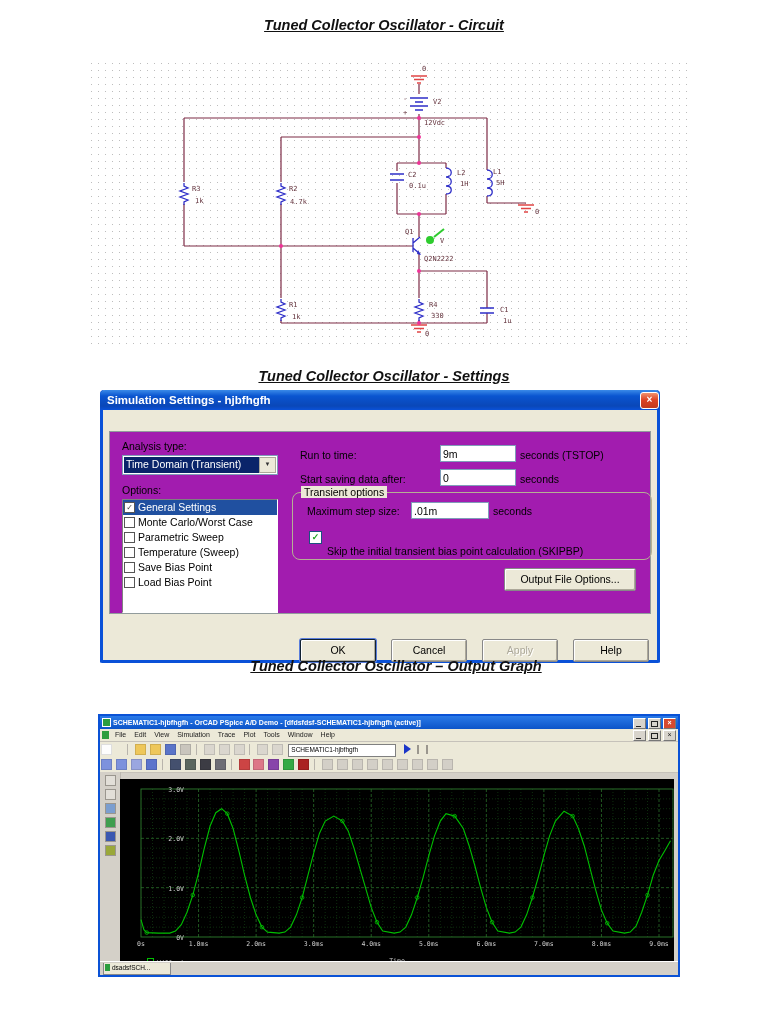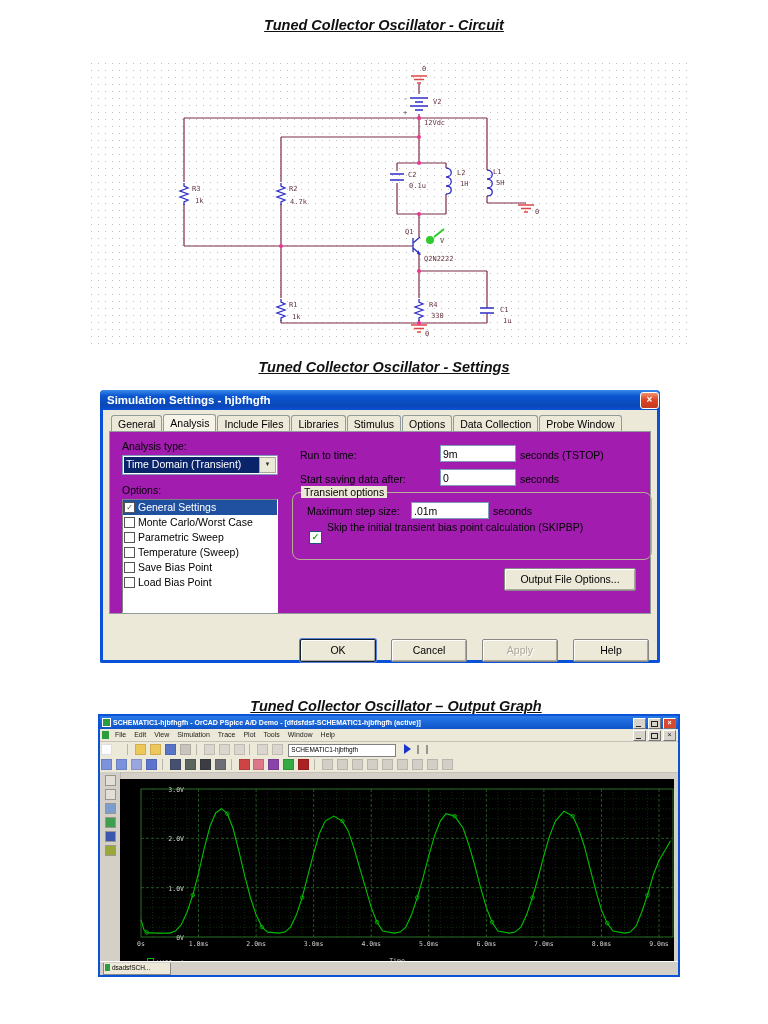--- a/index.html
+++ b/index.html
@@ -199,31 +199,28 @@
         <text class="ctext" x="412" y="252">C1</text>
         <text class="ctext" x="415" y="263">1u</text>
         <text class="ctext" x="317" y="174">Q1</text>
         <text class="ctext" x="336" y="201">Q2N2222</text>
         <text class="ctext" x="447" y="154">0</text>
         <text class="ctext" x="337" y="276">0</text>
       </g>
     </svg>
   </div>
 
-  <h1 class="doc-title" style="top:359px;text-decoration:underline;">Tuned Collector Oscillator - Settings</h1>
+  <h1 class="doc-title" style="top:368px;text-decoration:underline;">Tuned Collector Oscillator - Settings</h1>
 
   <div class="dlg">
     <div class="dlg-title">
       <span>Simulation Settings - hjbfhgfh</span>
       <div class="dlg-close">×</div>
     </div>
     <div class="dlg-body">
-      <div class="tabs">
-        <span class="tab">General</span><span class="tab active">Analysis</span><span class="tab">Include Files</span><span class="tab">Libraries</span><span class="tab">Stimulus</span><span class="tab">Options</span><span class="tab">Data Collection</span><span class="tab">Probe Window</span>
-      </div>
       <div class="panel">
         <div class="lbl" style="left:12px;top:8px;">Analysis type:</div>
         <div class="combo">
           <div class="val">Time Domain (Transient)</div>
           <div class="arr">▼</div>
         </div>
         <div class="lbl" style="left:12px;top:52px;">Options:</div>
         <div class="lb">
           <div class="lbrow sel">
             <span class="cb">✓</span>
@@ -255,32 +252,32 @@
         <div class="lbl" style="left:410px;top:17px;">seconds  (TSTOP)</div>
         <div class="lbl" style="left:190px;top:41px;">Start saving data after:</div>
         <input class="txt" style="left: 330px; top: 37px; width: 70px;" value="0">
         <div class="lbl" style="left:410px;top:41px;">seconds</div>
         <div class="grp">
           <div class="grp-cap">Transient options</div>
           <div class="lbl" style="left:14px;top:12px;">Maximum step size:</div>
           <input class="txt" style="left: 118px; top: 9px; width: 72px;" value=".01m">
           <div class="lbl" style="left:200px;top:12px;">seconds</div>
           <div class="ckbox" style="left:16px;top:38px;">✓</div>
-          <div class="lbl" style="left:34px;top:28px;text-align:right;">Skip the initial transient bias point calculation  (SKIPBP)</div>
+          <div class="lbl" style="left:34px;top:52px;text-align:right;">Skip the initial transient bias point calculation  (SKIPBP)</div>
         </div>
         <div class="btn" style="right:14px;top:136px;width:130px;">Output File Options...</div>
       </div>
       <div class="btn default" style="left:197px;top:229px;width:74px;">OK</div>
       <div class="btn" style="left:288px;top:229px;width:74px;">Cancel</div>
       <div class="btn disabled" style="left:379px;top:229px;width:74px;">Apply</div>
       <div class="btn" style="left:470px;top:229px;width:74px;">Help</div>
     </div>
   </div>
 
-  <h1 class="doc-title" style="top:698px;padding-left:24px;">Tuned Collector Oscillator – Output Graph</h1>
+  <h1 class="doc-title" style="top:658px;padding-left:24px;">Tuned Collector Oscillator – Output Graph</h1>
 
   <div class="ps">
     <div class="ps-title">
       <div class="appico"></div>
       <span>SCHEMATIC1-hjbfhgfh - OrCAD PSpice A/D Demo  - [dfdsfdsf-SCHEMATIC1-hjbfhgfh (active)]</span>
       <div class="wbtns">
         <span class="wbtn"><span class="g-min"></span></span>
         <span class="wbtn"><span class="g-max"></span></span>
         <span class="wbtn close"><span class="g-x">×</span></span>
       </div>

